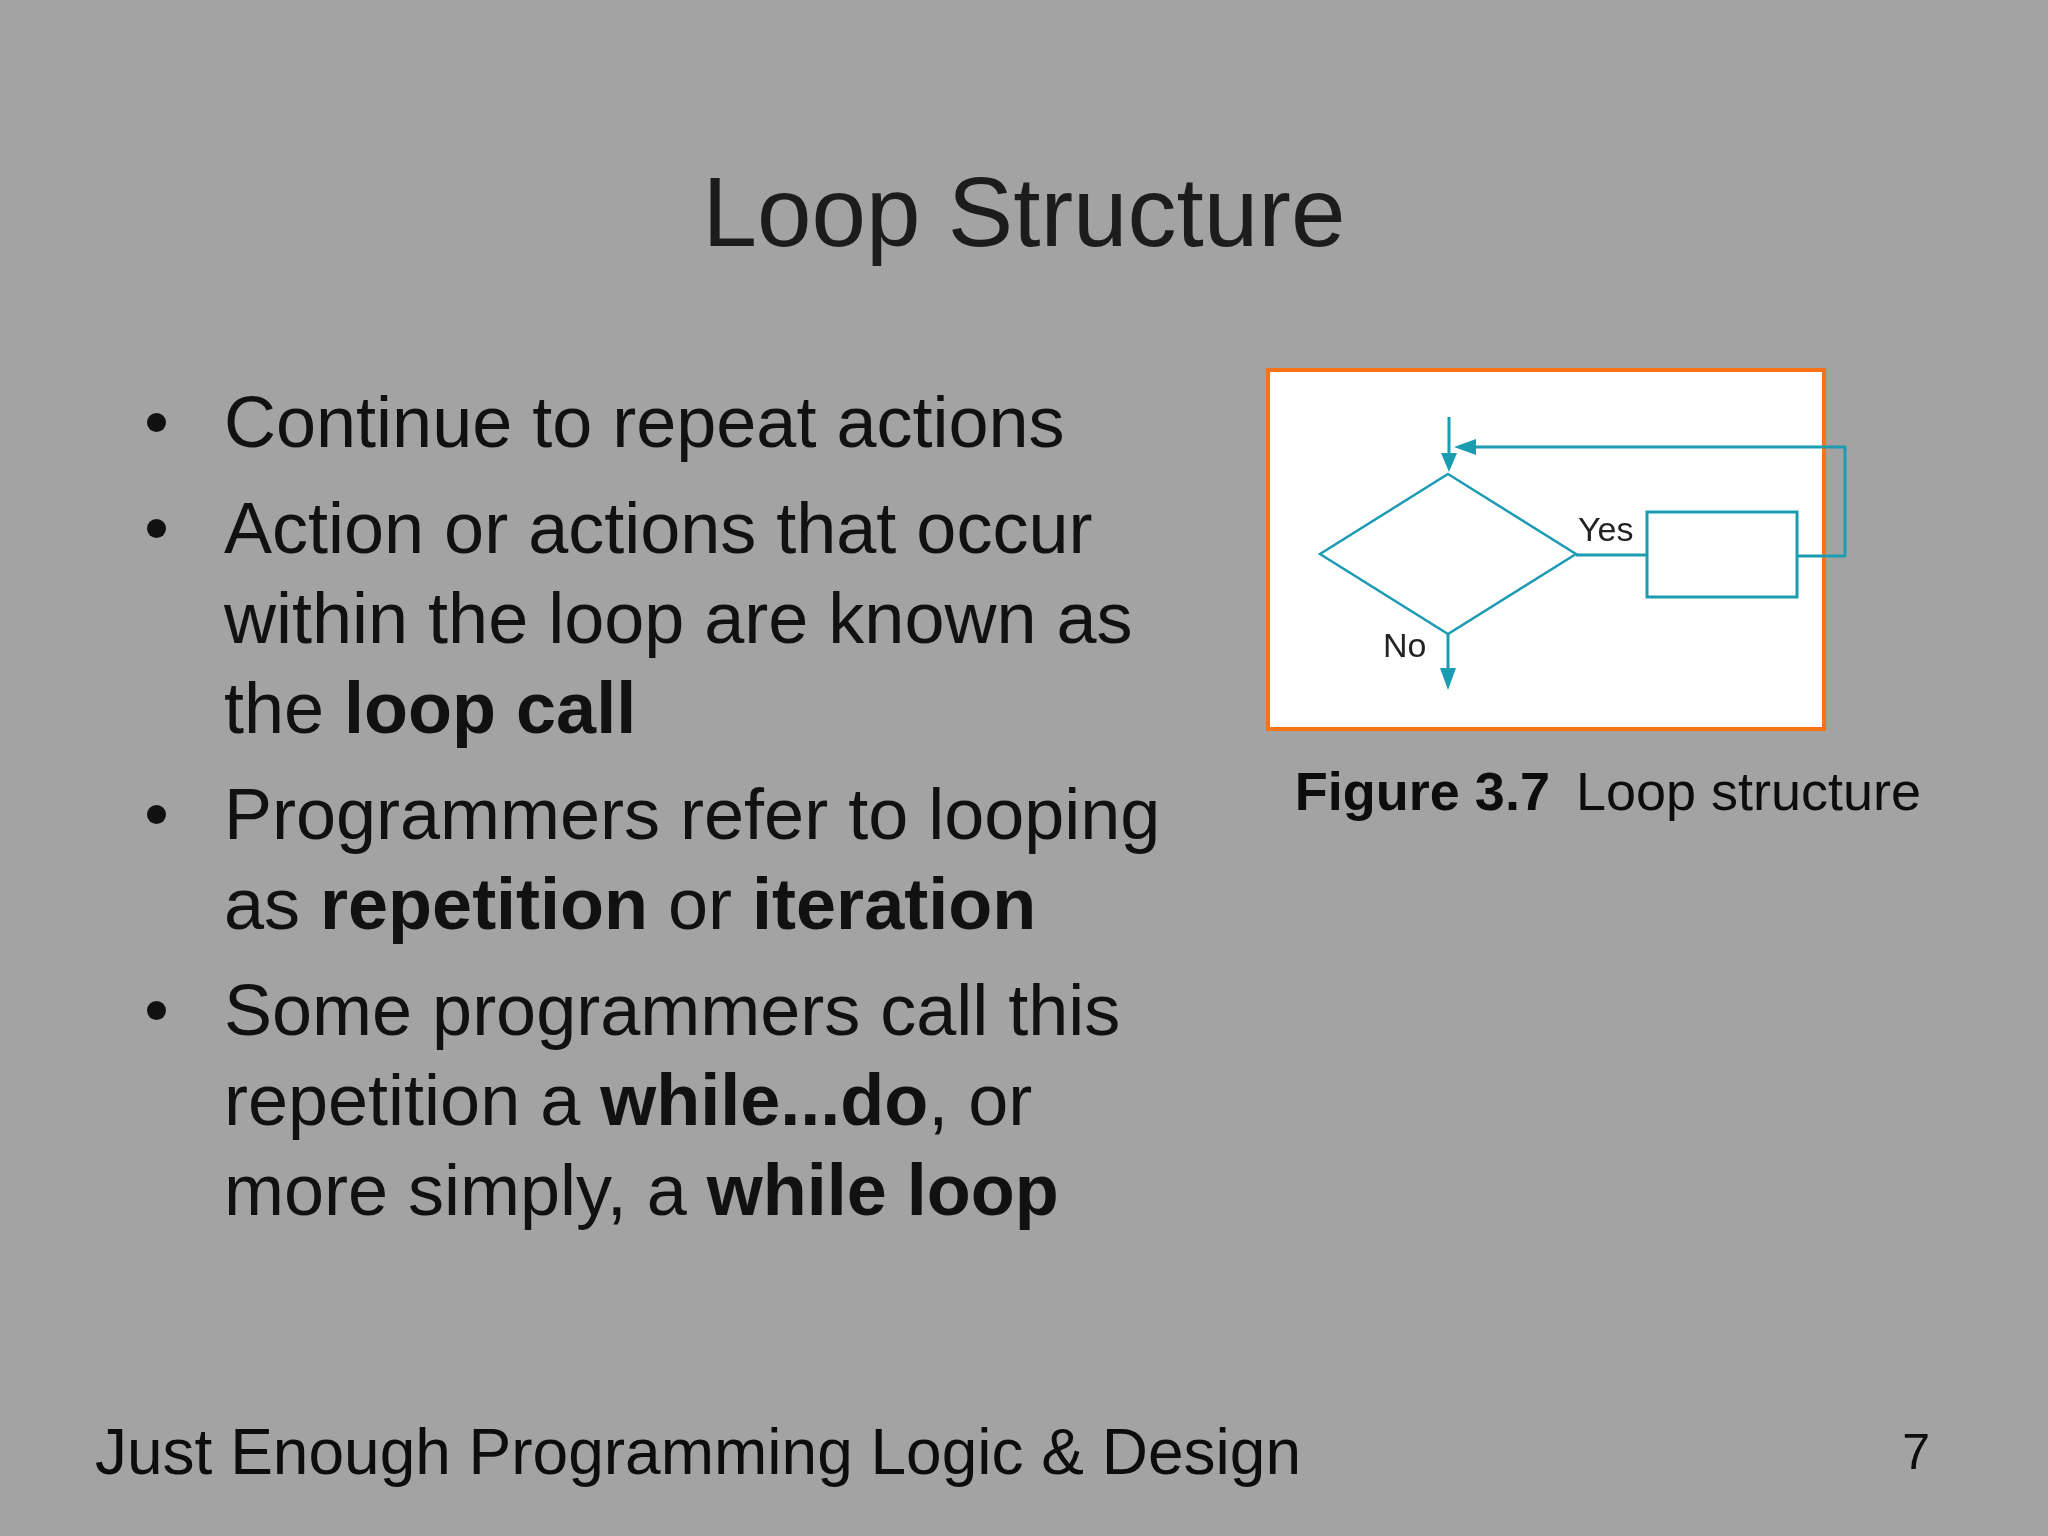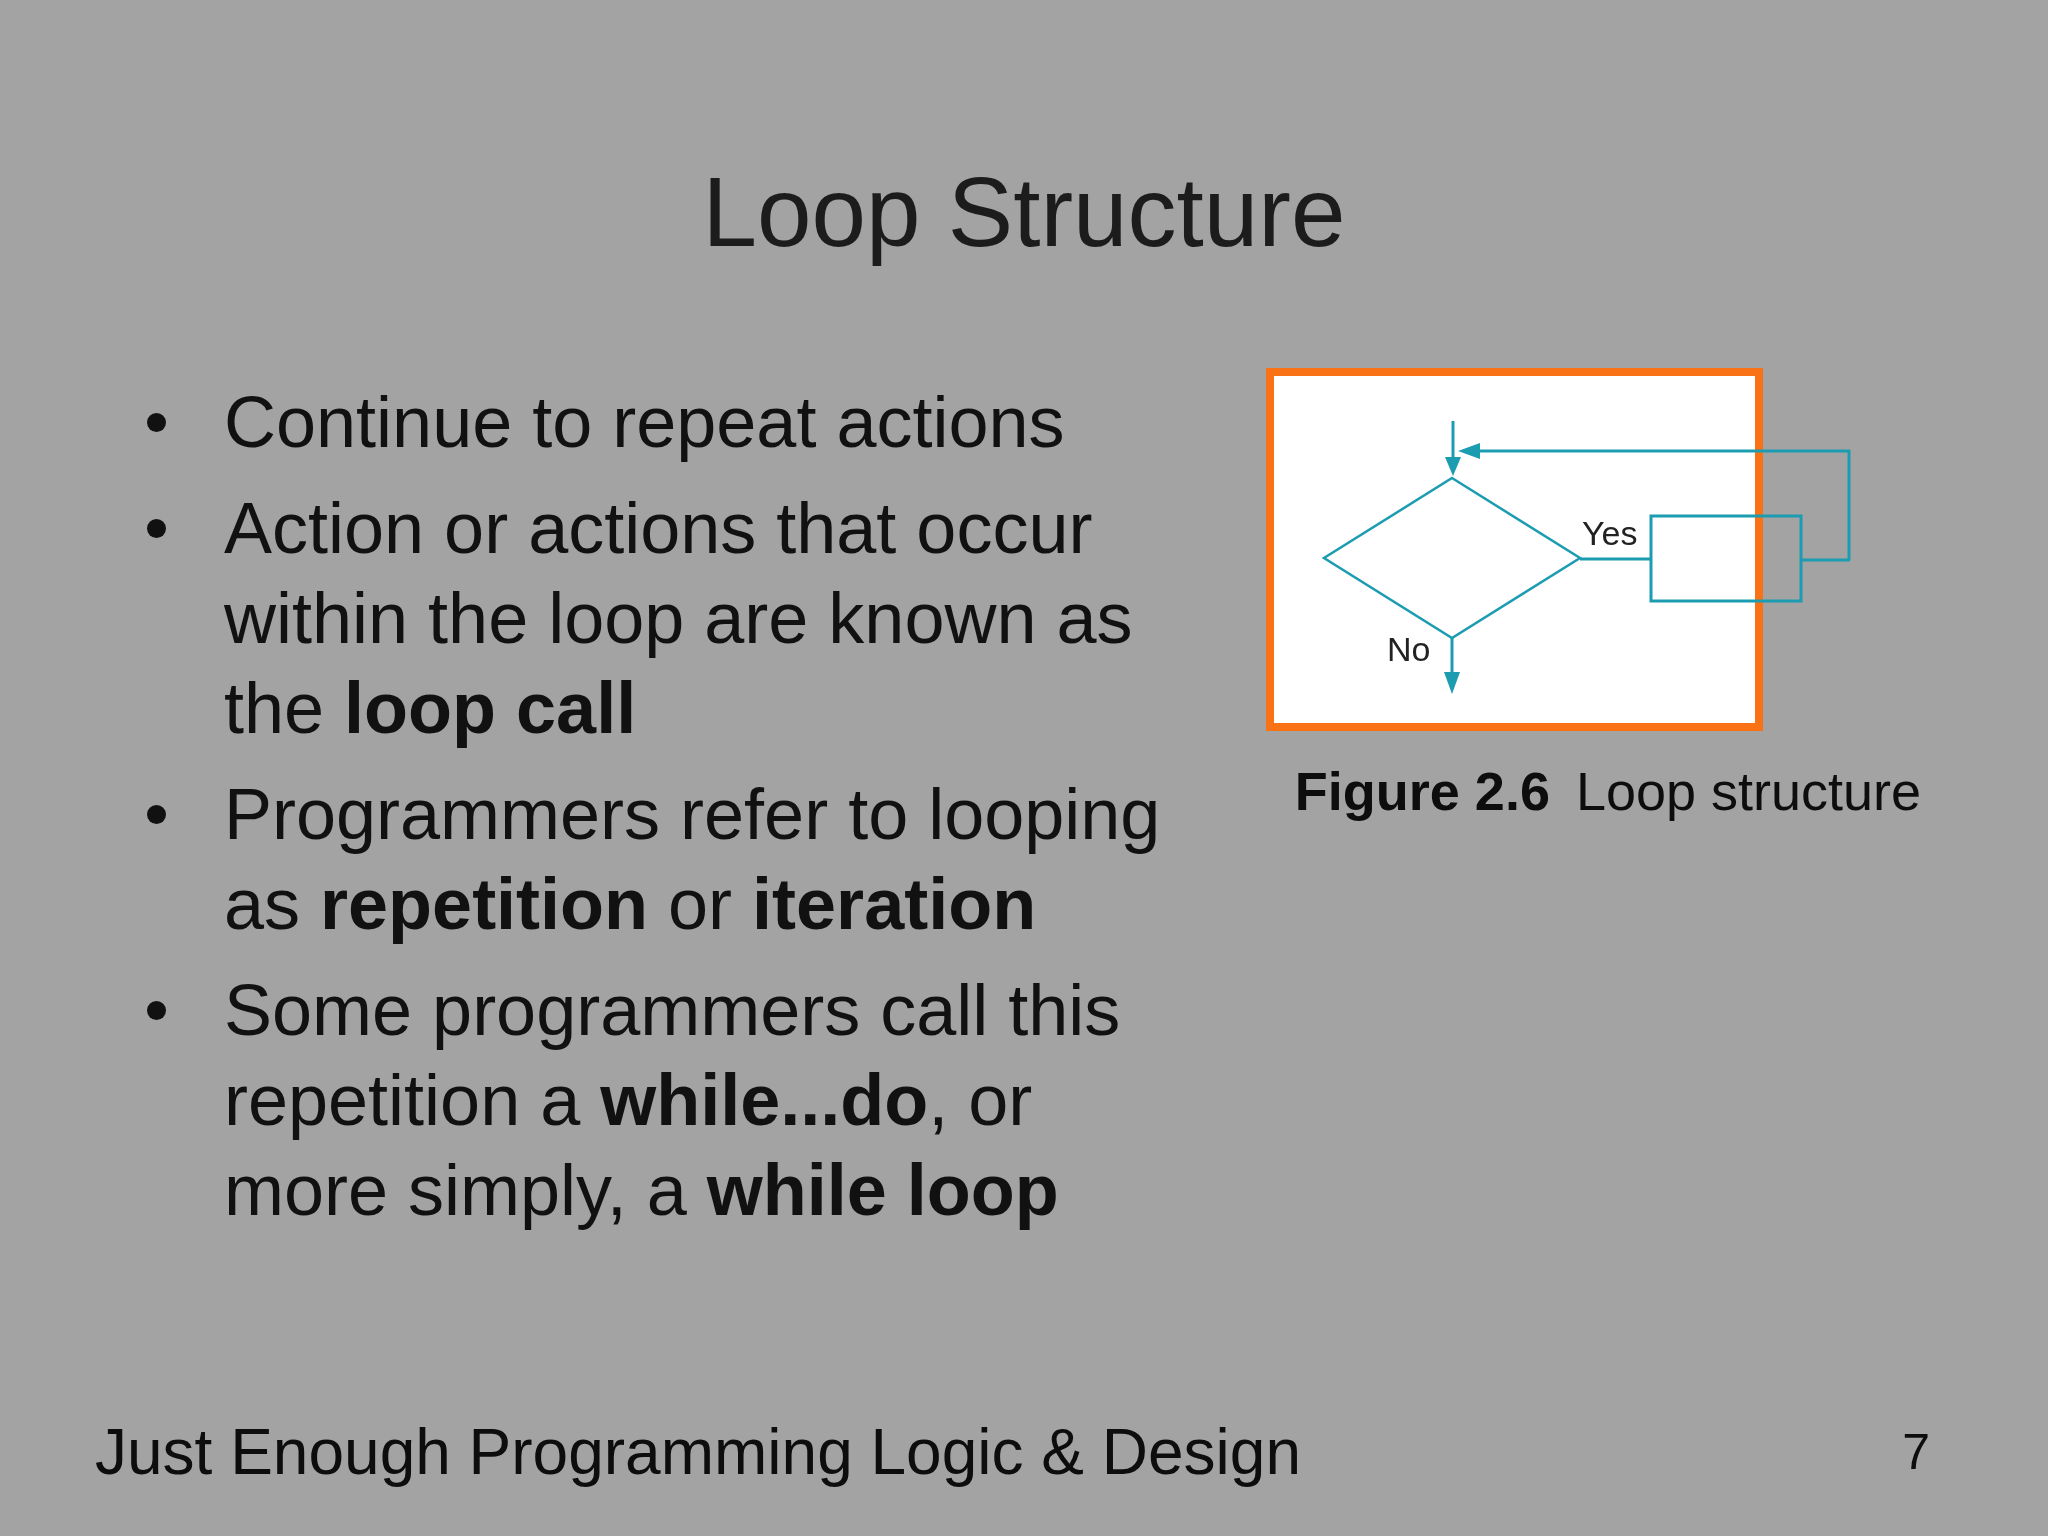--- a/index.html
+++ b/index.html
@@ -60,23 +60,23 @@
   }
   .bullets .bold {
     font-weight: bold;
   }
 
   
   .fig-box {
     position: absolute;
     left: 1266px;
     top: 368px;
-    width: 497px;
+    width: 560px;
     height: 363px;
-    border: 8px solid #f97316;
+    border: 4px solid #f97316;
     box-sizing: border-box;
     background: #ffffff;
   }
   .fig-box svg {
     position: absolute;
     left: 0;
     top: 0;
     width: 613px;
     height: 355px;
   }
@@ -171,19 +171,19 @@
       <rect x="377" y="140" width="150" height="85" stroke="#1b9cb1" stroke-width="3"></rect>
 
       <line x1="178" y1="262" x2="178" y2="298" stroke="#1b9cb1" stroke-width="3"></line>
       <polygon points="170,296 186,296 178,318" fill="#1b9cb1" stroke="none"></polygon>
     </svg>
     <span class="flow-label label-yes">Yes</span>
     <span class="flow-label label-no">No</span>
   </div>
 
   <div class="fig-caption">
-    <span class="cap-bold">Figure 2.6</span><span class="cap-text">Loop structure</span>
+    <span class="cap-bold">Figure 3.7</span><span class="cap-text">Loop structure</span>
   </div>
 
   <div class="footer-left">Just Enough Programming Logic &amp; Design</div>
   <div class="footer-page">7</div>
 
 </div>
 
 </body></html>

